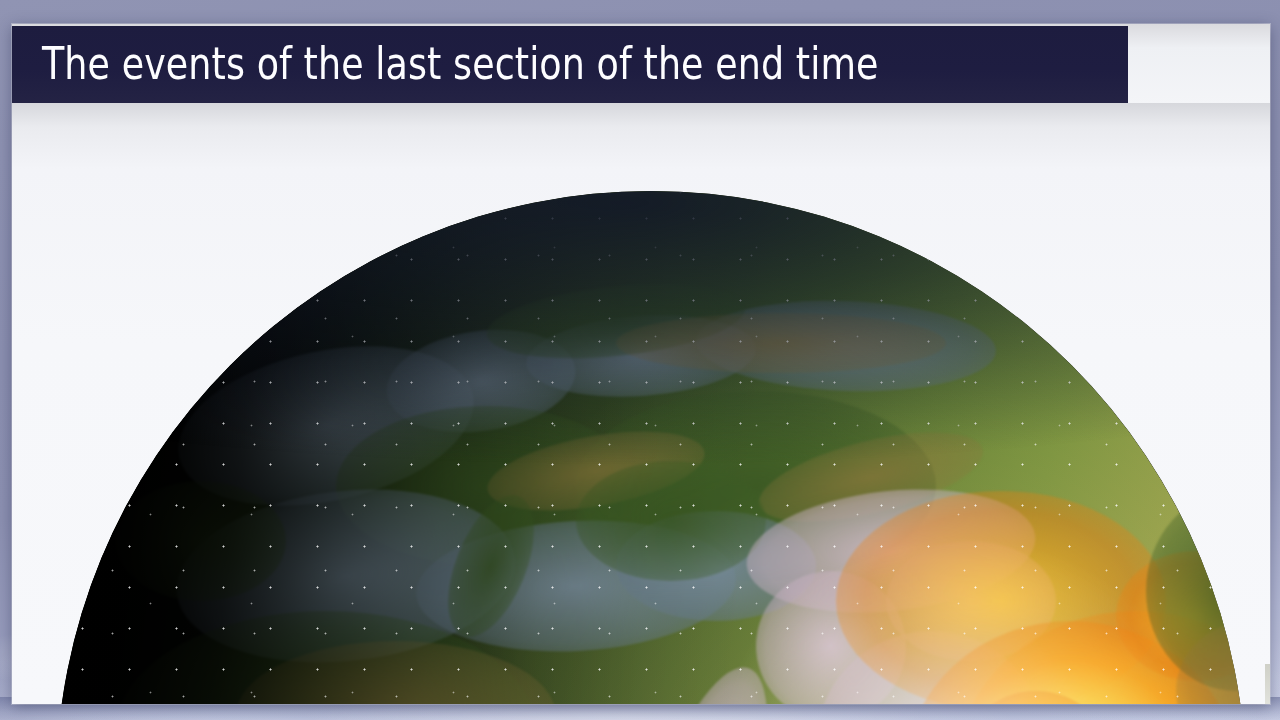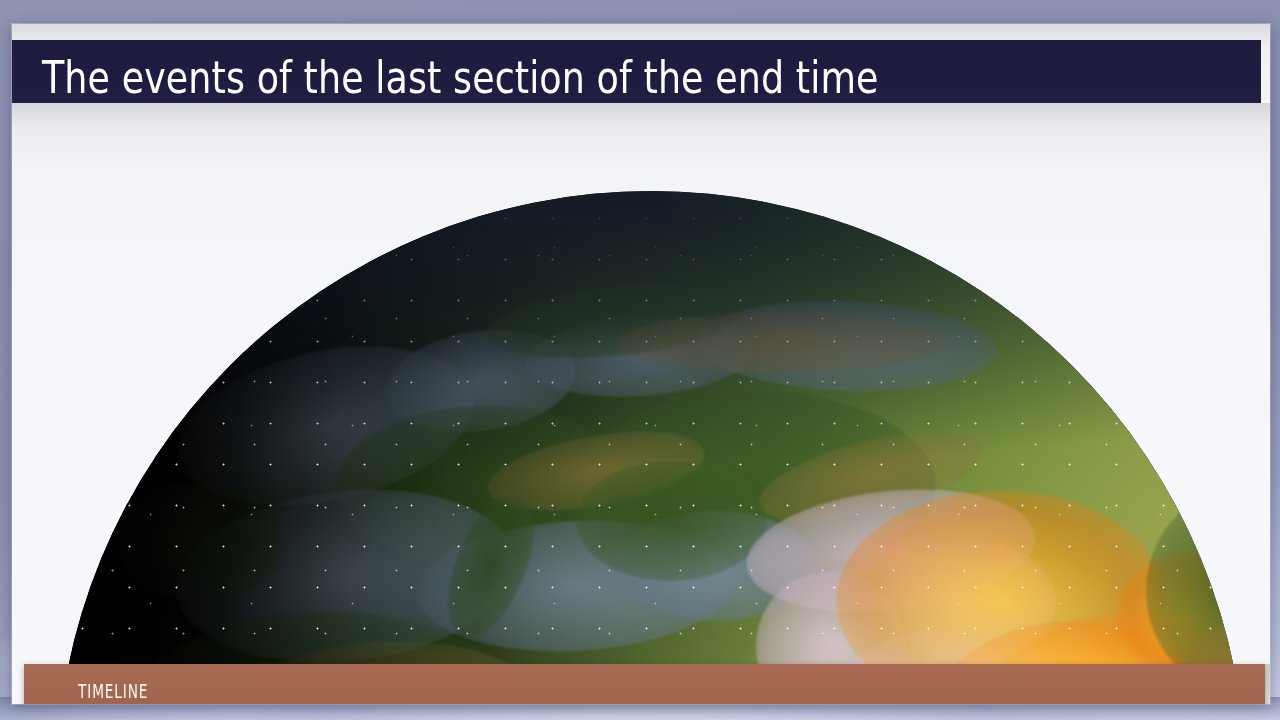--- a/index.html
+++ b/index.html
@@ -41,21 +41,21 @@
   
   #slide-card {
     position:absolute; left:12px; top:24px; width:1258px; height:680px;
     background:linear-gradient(180deg,#dadade 0%, #eef0f4 3.5%, #f4f5f8 12%, #f6f7fa 60%, #f7f8fb 100%);
     box-shadow:0 3px 14px rgba(30,36,70,.40), 0 0 0 1px rgba(255,255,255,.35);
     overflow:hidden;
   }
 
   
   #title-bar {
-    position:absolute; left:0; top:16px; width:1249px; height:79px;
+    position:absolute; left:0; top:2px; width:1116px; height:79px;
     background:linear-gradient(180deg,#1d1c3f 0%, #1e1d41 55%, #242344 100%);
   }
   #slide-title {
     position:absolute; left:30px; top:9px;
     font-family:"DejaVu Sans Condensed","Liberation Sans", sans-serif;
     font-stretch:condensed;
     font-size:45px; line-height:58px; font-weight:400;
     color:#fdfdff; letter-spacing:.1px; white-space:nowrap;
     transform:scaleX(.90); transform-origin:left center;
   }
@@ -224,18 +224,15 @@
 
         <div id="globe-terminator"></div>
         <div id="globe-bloom"></div>
         <div id="globe-stars"></div>
         <div id="globe-rim"></div>
       </div>
 
     </div>
 
     <div id="timeline-bar-edge"></div>
-    <div id="timeline-bar">
-      <div id="timeline-label">TIMELINE</div>
-    </div>
 
   </div>
 </div>
 
 </body></html>

